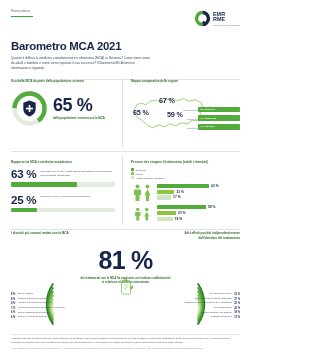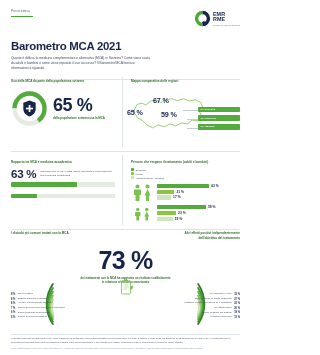--- a/index.html
+++ b/index.html
@@ -103,21 +103,21 @@
   .donut-cap {
     font-size: 2.85px; font-weight: bold; color: #2f6b2a;
     line-height: 1.45; margin-top: 2px; max-width: 58px;
   }
 
   
   .map-wrap { position: relative; height: 58px; margin-top: 1px; }
   .map-svg { position: absolute; left: -2px; top: 2px; }
   .map-pct {
     position: absolute; font-size: 7.2px; font-weight: bold;
-    color: #17254a; letter-spacing: -0.2px;
+    color: #17254a; letter-spacing: -0.2px; margin-left: 6px;
   }
   .legend-bars { position: absolute; right: 0; top: 19px; width: 42px; }
   .legend-bar {
     height: 5.6px; background: #52ab3c; margin-bottom: 3.1px;
     border-radius: 0.8px; display: flex; align-items: center;
     padding-left: 2.5px;
   }
   .legend-bar span { font-size: 2.5px; color: #ffffff; font-weight: bold; letter-spacing: 0.1px; }
   .leader {
     position: absolute; height: 0.5px; background: #c3ccd6;
@@ -299,20 +299,24 @@
         <div class="stat-top">
           <div class="stat-num">63 %</div>
           <div class="stat-desc">Convinto/i che la MCA possa essere impiegata a completamento della medicina accademica</div>
         </div>
         <div class="track">
             <i style="width:63%"></i>
           </div>
       </div>
 
       <div class="statblock">
+        <div class="stat-top">
+          <div class="stat-num">25 %</div>
+          <div class="stat-desc">Preferisce la MCA alla medicina accademica</div>
+        </div>
         <div class="track">
             <i style="width:25%"></i>
           </div>
       </div>
     </div>
 
     <div class="r2-right">
       <div class="panel-label">Persone che erogano il trattamento (adulti e bambini)</div>
 
       <div class="legend-dots">
@@ -389,21 +393,21 @@
   <div class="divider-h"></div>
 
   <div class="row3">
 
     <div class="r3-head">
       <div class="panel-label">I disturbi più comuni trattati con la MCA</div>
       <div class="panel-label right" style="max-width:72px">Altri effetti positivi indipendentemente dall'obiettivo del trattamento</div>
     </div>
 
     <div class="hero">
-      <div class="hero-num">73 %</div>
+      <div class="hero-num">81 %</div>
       <div class="hero-cap" style="max-width:92px;margin:2.5px auto 0;">dei trattamenti con la MCA ha raggiunto un risultato soddisfacente in relazione al disturbo menzionato</div>
     </div>
 
     <svg class="arcs-l" width="46" height="46" viewBox="0 0 60 60">
       <g fill="none" stroke-linecap="round">
         <path d="M52 4 A46 46 0 0 0 52 56" stroke="#2f7d22" stroke-width="2.4"></path>
         <path d="M52 9 A40 40 0 0 0 52 53" stroke="#3f9330" stroke-width="2.4"></path>
         <path d="M52 14 A34 34 0 0 0 52 50" stroke="#55ac3d" stroke-width="2.4"></path>
         <path d="M52 19 A28 28 0 0 0 52 47" stroke="#7dc14f" stroke-width="2.4"></path>
         <path d="M52 24 A22 22 0 0 0 52 44" stroke="#a7d47e" stroke-width="2.4"></path>

